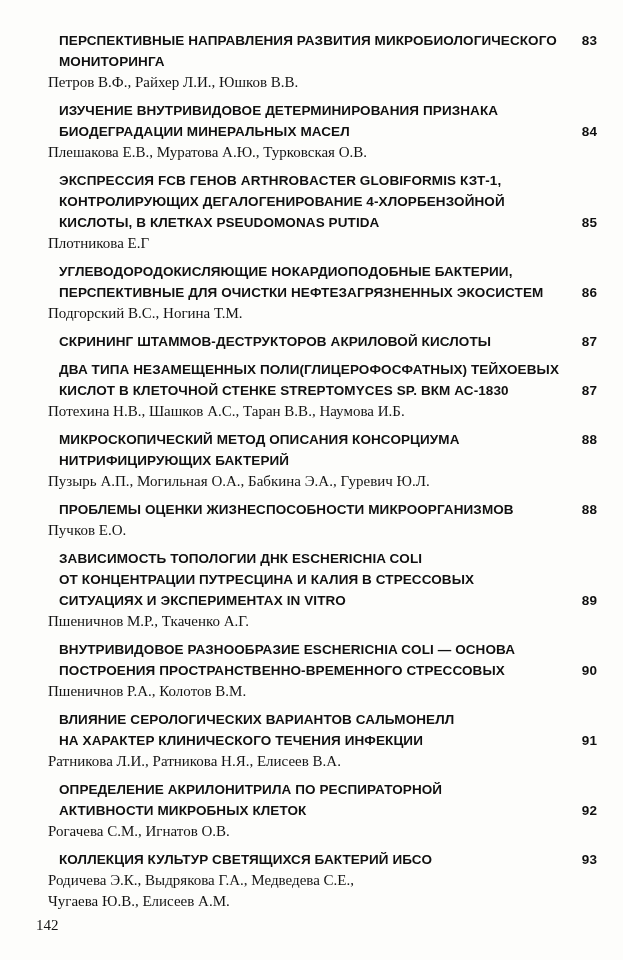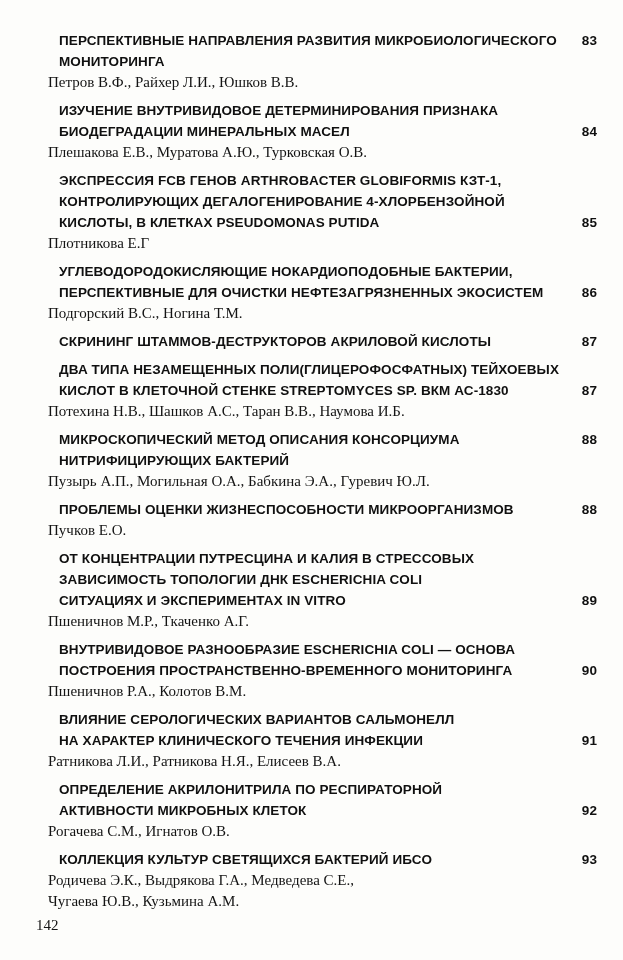--- a/index.html
+++ b/index.html
@@ -131,32 +131,32 @@
       <div class="entry">
         <div class="title">
           <div class="title-line"><span class="title-text">ПРОБЛЕМЫ ОЦЕНКИ ЖИЗНЕСПОСОБНОСТИ МИКРООРГАНИЗМОВ</span><span class="page-num">88</span></div>
         </div>
         <div class="authors">
           <div class="author-line">Пучков Е.О.</div>
         </div>
       </div>
       <div class="entry">
         <div class="title">
+          <div class="title-line"><span class="title-text">ЗАВИСИМОСТЬ ТОПОЛОГИИ ДНК ESCHERICHIA COLI</span></div>
           <div class="title-line"><span class="title-text">ОТ КОНЦЕНТРАЦИИ ПУТРЕСЦИНА И КАЛИЯ В СТРЕССОВЫХ</span></div>
-          <div class="title-line"><span class="title-text">ЗАВИСИМОСТЬ ТОПОЛОГИИ ДНК ESCHERICHIA COLI</span></div>
           <div class="title-line"><span class="title-text">СИТУАЦИЯХ И ЭКСПЕРИМЕНТАХ IN VITRO</span><span class="page-num">89</span></div>
         </div>
         <div class="authors">
           <div class="author-line">Пшеничнов М.Р., Ткаченко А.Г.</div>
         </div>
       </div>
       <div class="entry">
         <div class="title">
           <div class="title-line"><span class="title-text">ВНУТРИВИДОВОЕ РАЗНООБРАЗИЕ ESCHERICHIA COLI — ОСНОВА</span></div>
-          <div class="title-line"><span class="title-text">ПОСТРОЕНИЯ ПРОСТРАНСТВЕННО-ВРЕМЕННОГО МОНИТОРИНГА</span><span class="page-num">90</span></div>
+          <div class="title-line"><span class="title-text">ПОСТРОЕНИЯ ПРОСТРАНСТВЕННО-ВРЕМЕННОГО СТРЕССОВЫХ</span><span class="page-num">90</span></div>
         </div>
         <div class="authors">
           <div class="author-line">Пшеничнов Р.А., Колотов В.М.</div>
         </div>
       </div>
       <div class="entry">
         <div class="title">
           <div class="title-line"><span class="title-text">ВЛИЯНИЕ СЕРОЛОГИЧЕСКИХ ВАРИАНТОВ САЛЬМОНЕЛЛ</span></div>
           <div class="title-line"><span class="title-text">НА ХАРАКТЕР КЛИНИЧЕСКОГО ТЕЧЕНИЯ ИНФЕКЦИИ</span><span class="page-num">91</span></div>
         </div>
@@ -172,18 +172,18 @@
         <div class="authors">
           <div class="author-line">Рогачева С.М., Игнатов О.В.</div>
         </div>
       </div>
       <div class="entry">
         <div class="title">
           <div class="title-line"><span class="title-text">КОЛЛЕКЦИЯ КУЛЬТУР СВЕТЯЩИХСЯ БАКТЕРИЙ ИБСО</span><span class="page-num">93</span></div>
         </div>
         <div class="authors">
           <div class="author-line">Родичева Э.К., Выдрякова Г.А., Медведева С.Е.,</div>
-          <div class="author-line">Чугаева Ю.В., Кузьмина А.М.</div>
+          <div class="author-line">Чугаева Ю.В., Елисеев А.М.</div>
         </div>
       </div>
     </div>
   <div class="footer-page-number">142</div>
 </div>
 
 </body></html>

